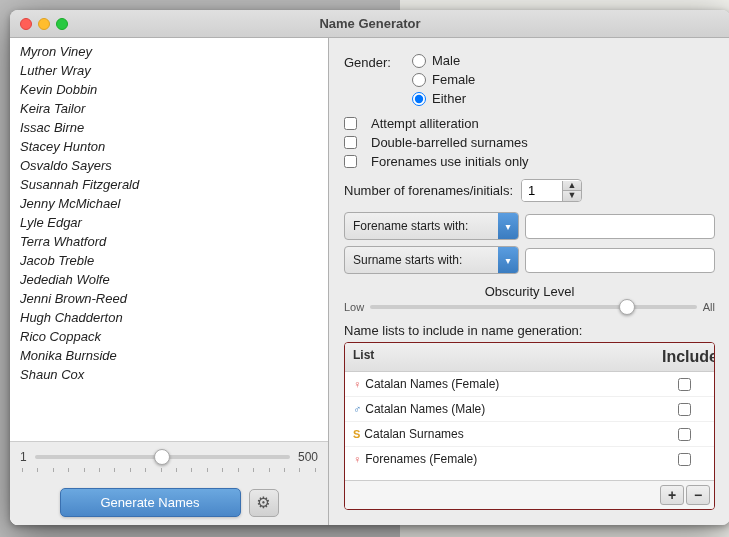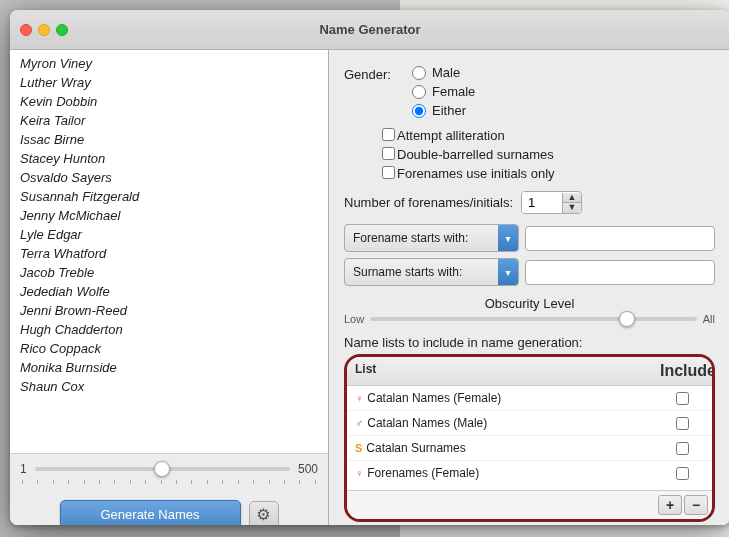--- a/index.html
+++ b/index.html
@@ -36,21 +36,21 @@
       width: 720px;
       height: 515px;
       background: #ececec;
       border-radius: 8px;
       box-shadow: 0 10px 40px rgba(0,0,0,0.5), 0 2px 6px rgba(0,0,0,0.3);
       overflow: hidden;
     }
 
     
     .title-bar {
-      height: 40px;
+      height: 28px;
       background: linear-gradient(to bottom, #e0e0e0, #d0d0d0);
       border-bottom: 1px solid #b0b0b0;
       display: flex;
       align-items: center;
       justify-content: center;
       position: relative;
     }
     .traffic-lights {
       position: absolute;
       left: 10px;
@@ -234,24 +234,24 @@
     }
 
     
     .checkbox-group {
       display: flex;
       flex-direction: column;
       gap: 4px;
     }
     .checkbox-row {
       display: flex;
-      gap: 2px;
-      font-size: 13px;
-      color: #222;
-      margin-left: 38px;
+      align-items: center;
+      gap: 14px;
+      font-size: 13px;
+      color: #222;
     }
     .checkbox-input {
       width: 13px;
       height: 13px;
       cursor: pointer;
     }
 
     
     .forenames-row {
       display: flex;
@@ -402,22 +402,22 @@
       gap: 4px;
     }
 
     .name-lists-label {
       font-size: 13px;
       color: #222;
     }
 
     .name-lists-table-container {
       flex: 1;
-      border: 3px solid #7f1d1d;
-      border-radius: 16px;
+      border: 1px solid #7f1d1d;
+      border-radius: 4px;
       background: white;
       overflow: hidden;
       display: flex;
       flex-direction: column;
     }
 
     .table-header {
       display: flex;
       background: linear-gradient(to bottom, #f0f0f0, #e0e0e0);
       border-bottom: 1px solid #ccc;

